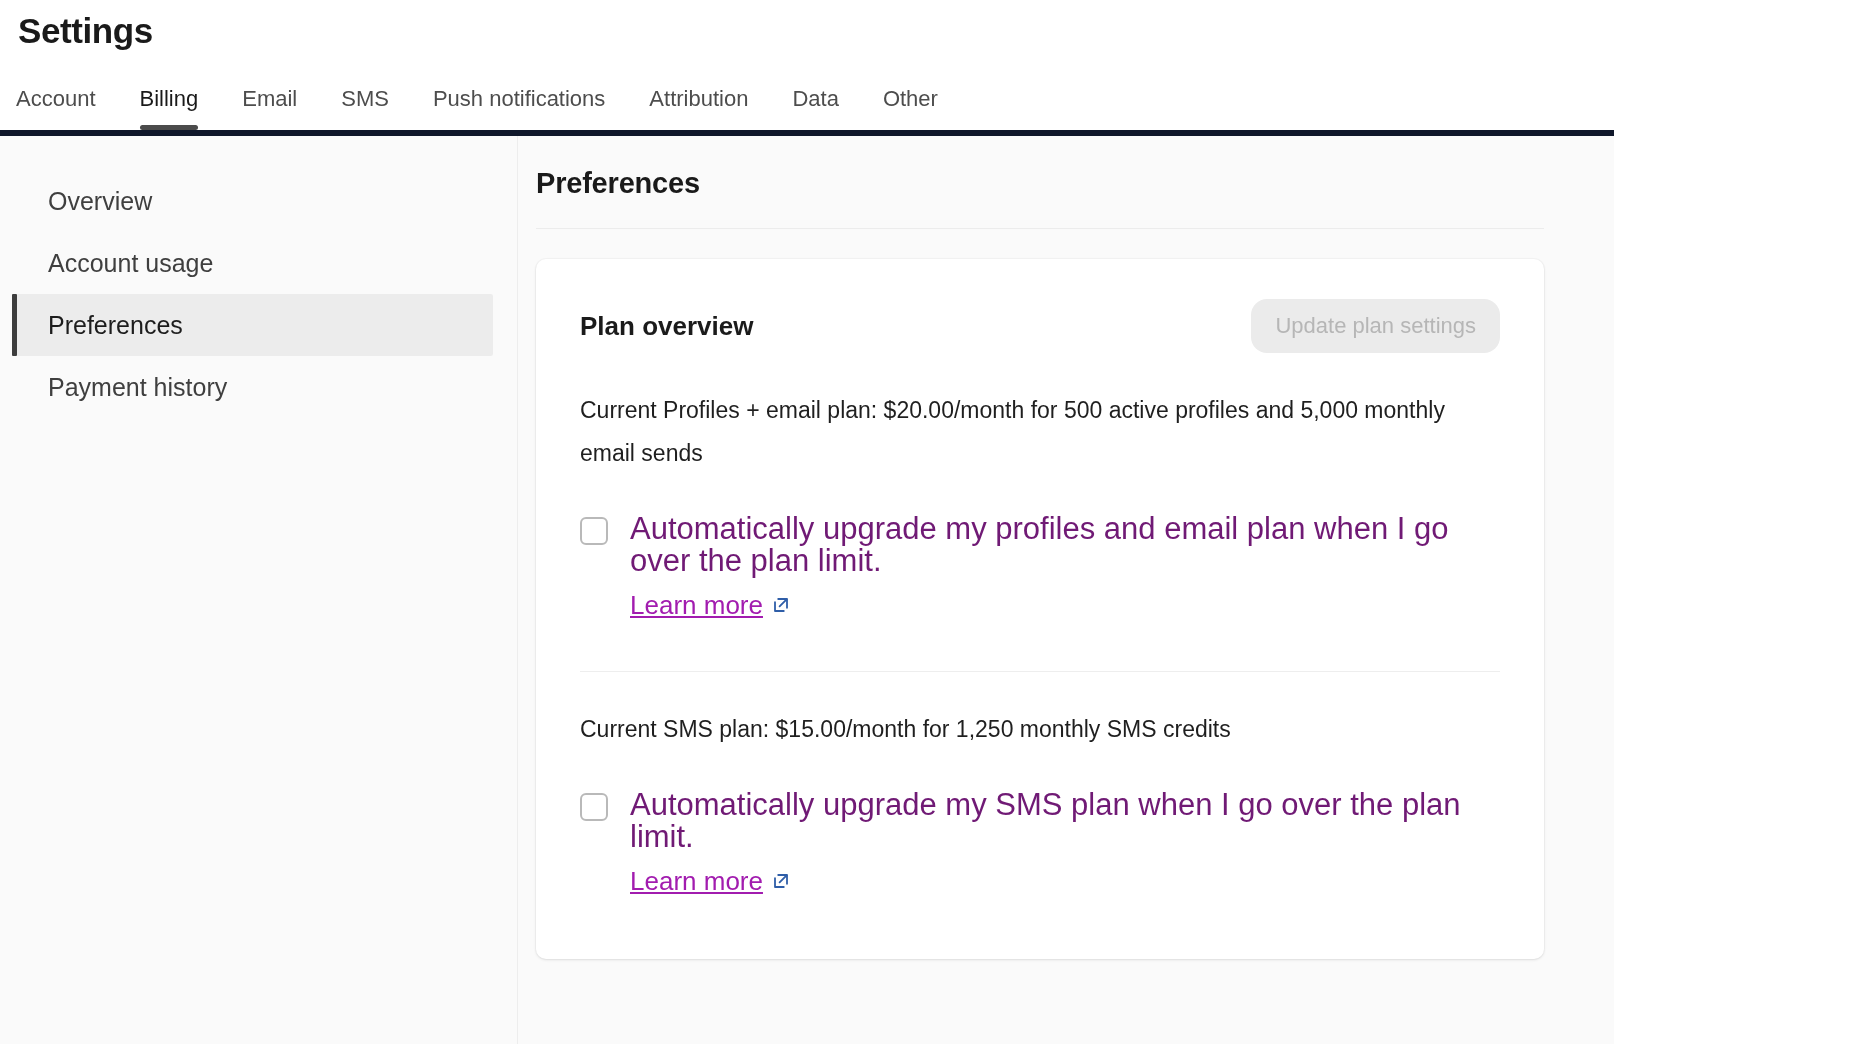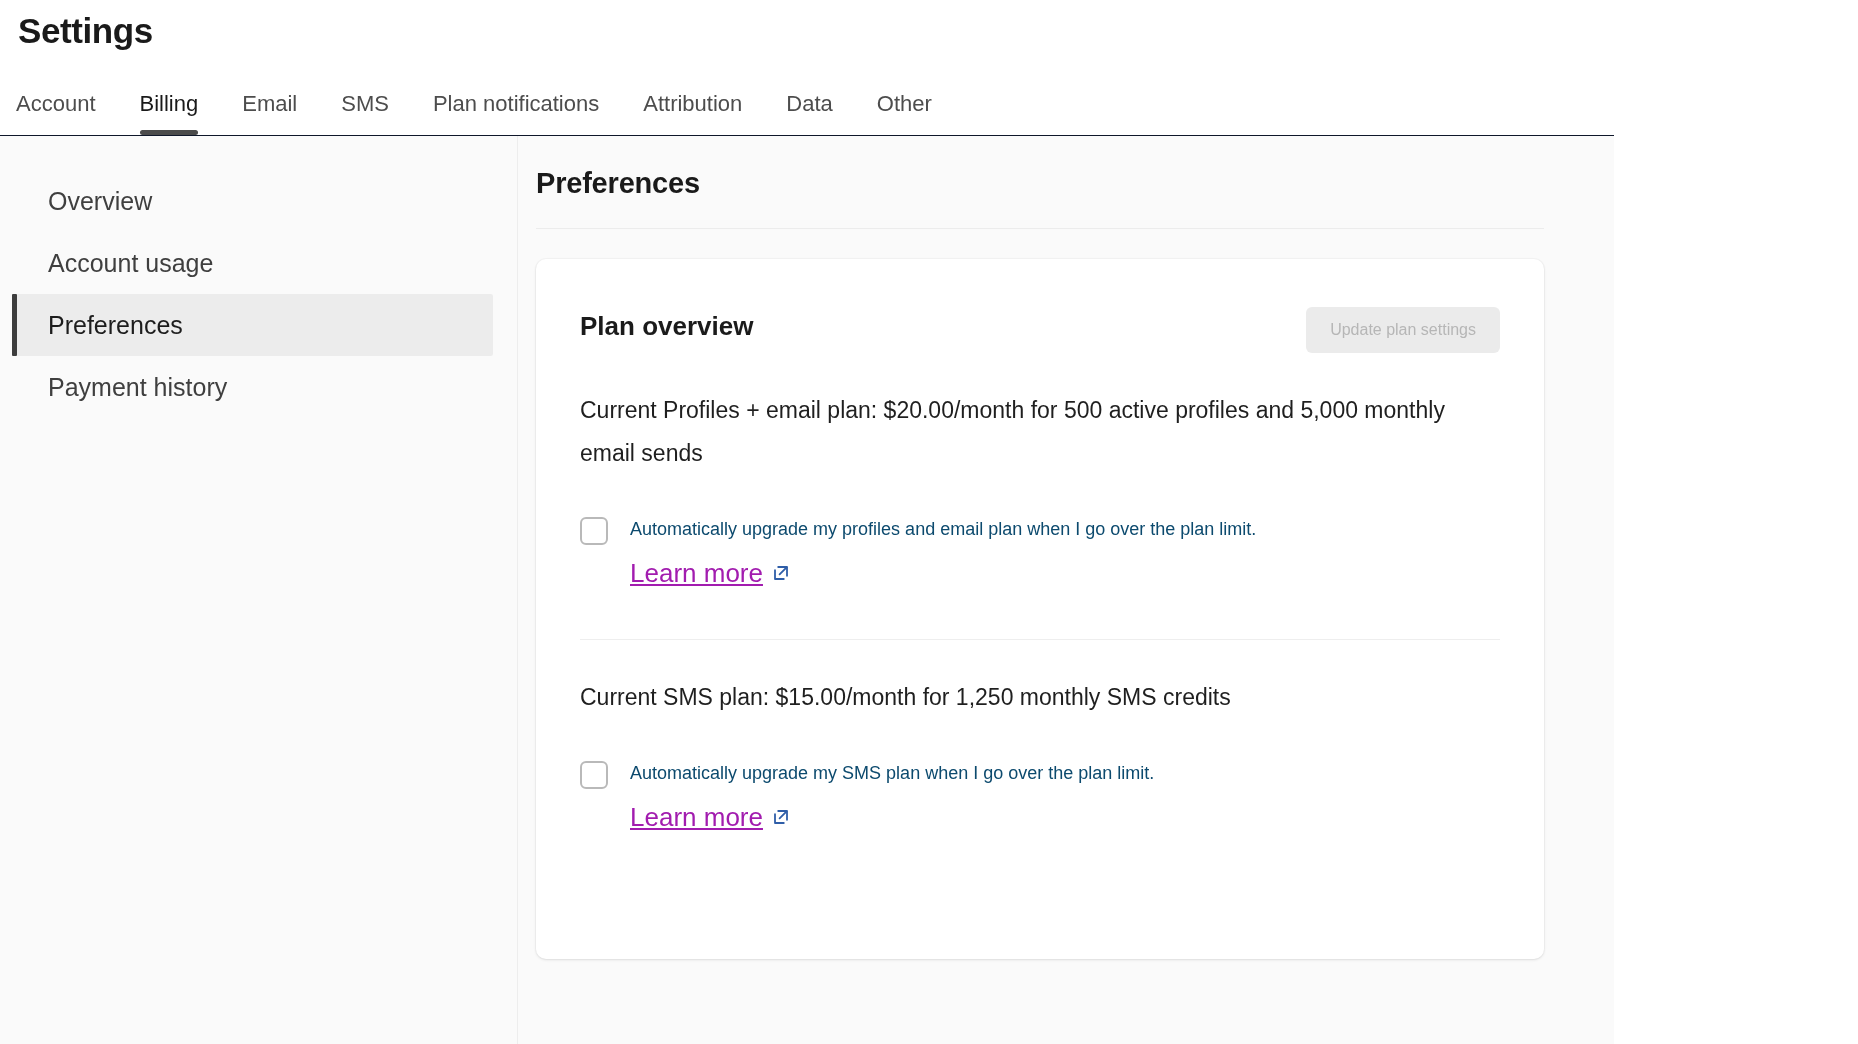--- a/index.html
+++ b/index.html
@@ -33,21 +33,21 @@
     line-height: 46px;
   }
 
   
   .tabbar {
     display: flex;
     align-items: flex-end;
     gap: 0;
     padding-left: 16px;
     margin-top: 20px;
-    border-bottom: 1px solid #0f172a;
+    border-bottom: 6px solid #0f172a;
     height: 62px;
   }
   .tab {
     position: relative;
     font-size: 22px;
     color: #4d4d4d;
     padding: 0 22px 18px 22px;
     cursor: pointer;
     line-height: 26px;
     white-space: nowrap;
@@ -148,23 +148,23 @@
   .card-title {
     font-size: 26px;
     font-weight: 700;
     color: #1b1b1b;
     line-height: 54px;
   }
   .btn-disabled {
     background: #ebebeb;
     color: #b6b6b6;
     border: none;
-    border-radius: 6px;
+    border-radius: 16px;
     font-family: "Liberation Sans", sans-serif;
-    font-size: 16px;
+    font-size: 22px;
     padding: 14px 24px;
     cursor: default;
     white-space: nowrap;
   }
 
   .plan-line {
     margin-top: 36px;
     font-size: 23px;
     line-height: 43px;
     color: #1f1f1f;
@@ -183,23 +183,23 @@
     height: 28px;
     flex: 0 0 28px;
     border: 2px solid #b9b9b9;
     border-radius: 6px;
     background: #fff;
     margin-top: 4px;
     cursor: pointer;
   }
   .check-texts { min-width: 0; }
   .check-label {
-    font-size: 18px;
+    font-size: 31px;
     line-height: 32px;
-    color: #0c4a6e;
+    color: #701a75;
   }
   .learn {
     display: inline-flex;
     align-items: center;
     gap: 8px;
     margin-top: 14px;
     font-size: 26px;
     color: #a21caf;
     cursor: pointer;
     line-height: 28px;
@@ -221,21 +221,21 @@
 
   <div class="page-header">
     <div class="page-title">Settings</div>
   </div>
 
   <nav class="tabbar">
     <div class="tab">Account</div>
     <div class="tab active">Billing</div>
     <div class="tab">Email</div>
     <div class="tab">SMS</div>
-    <div class="tab">Plan notifications</div>
+    <div class="tab">Push notifications</div>
     <div class="tab">Attribution</div>
     <div class="tab">Data</div>
     <div class="tab">Other</div>
   </nav>
 
   <div class="body-wrap">
 
     <aside class="sidebar">
       <ul class="side-list">
         <li class="side-item">Overview</li>

